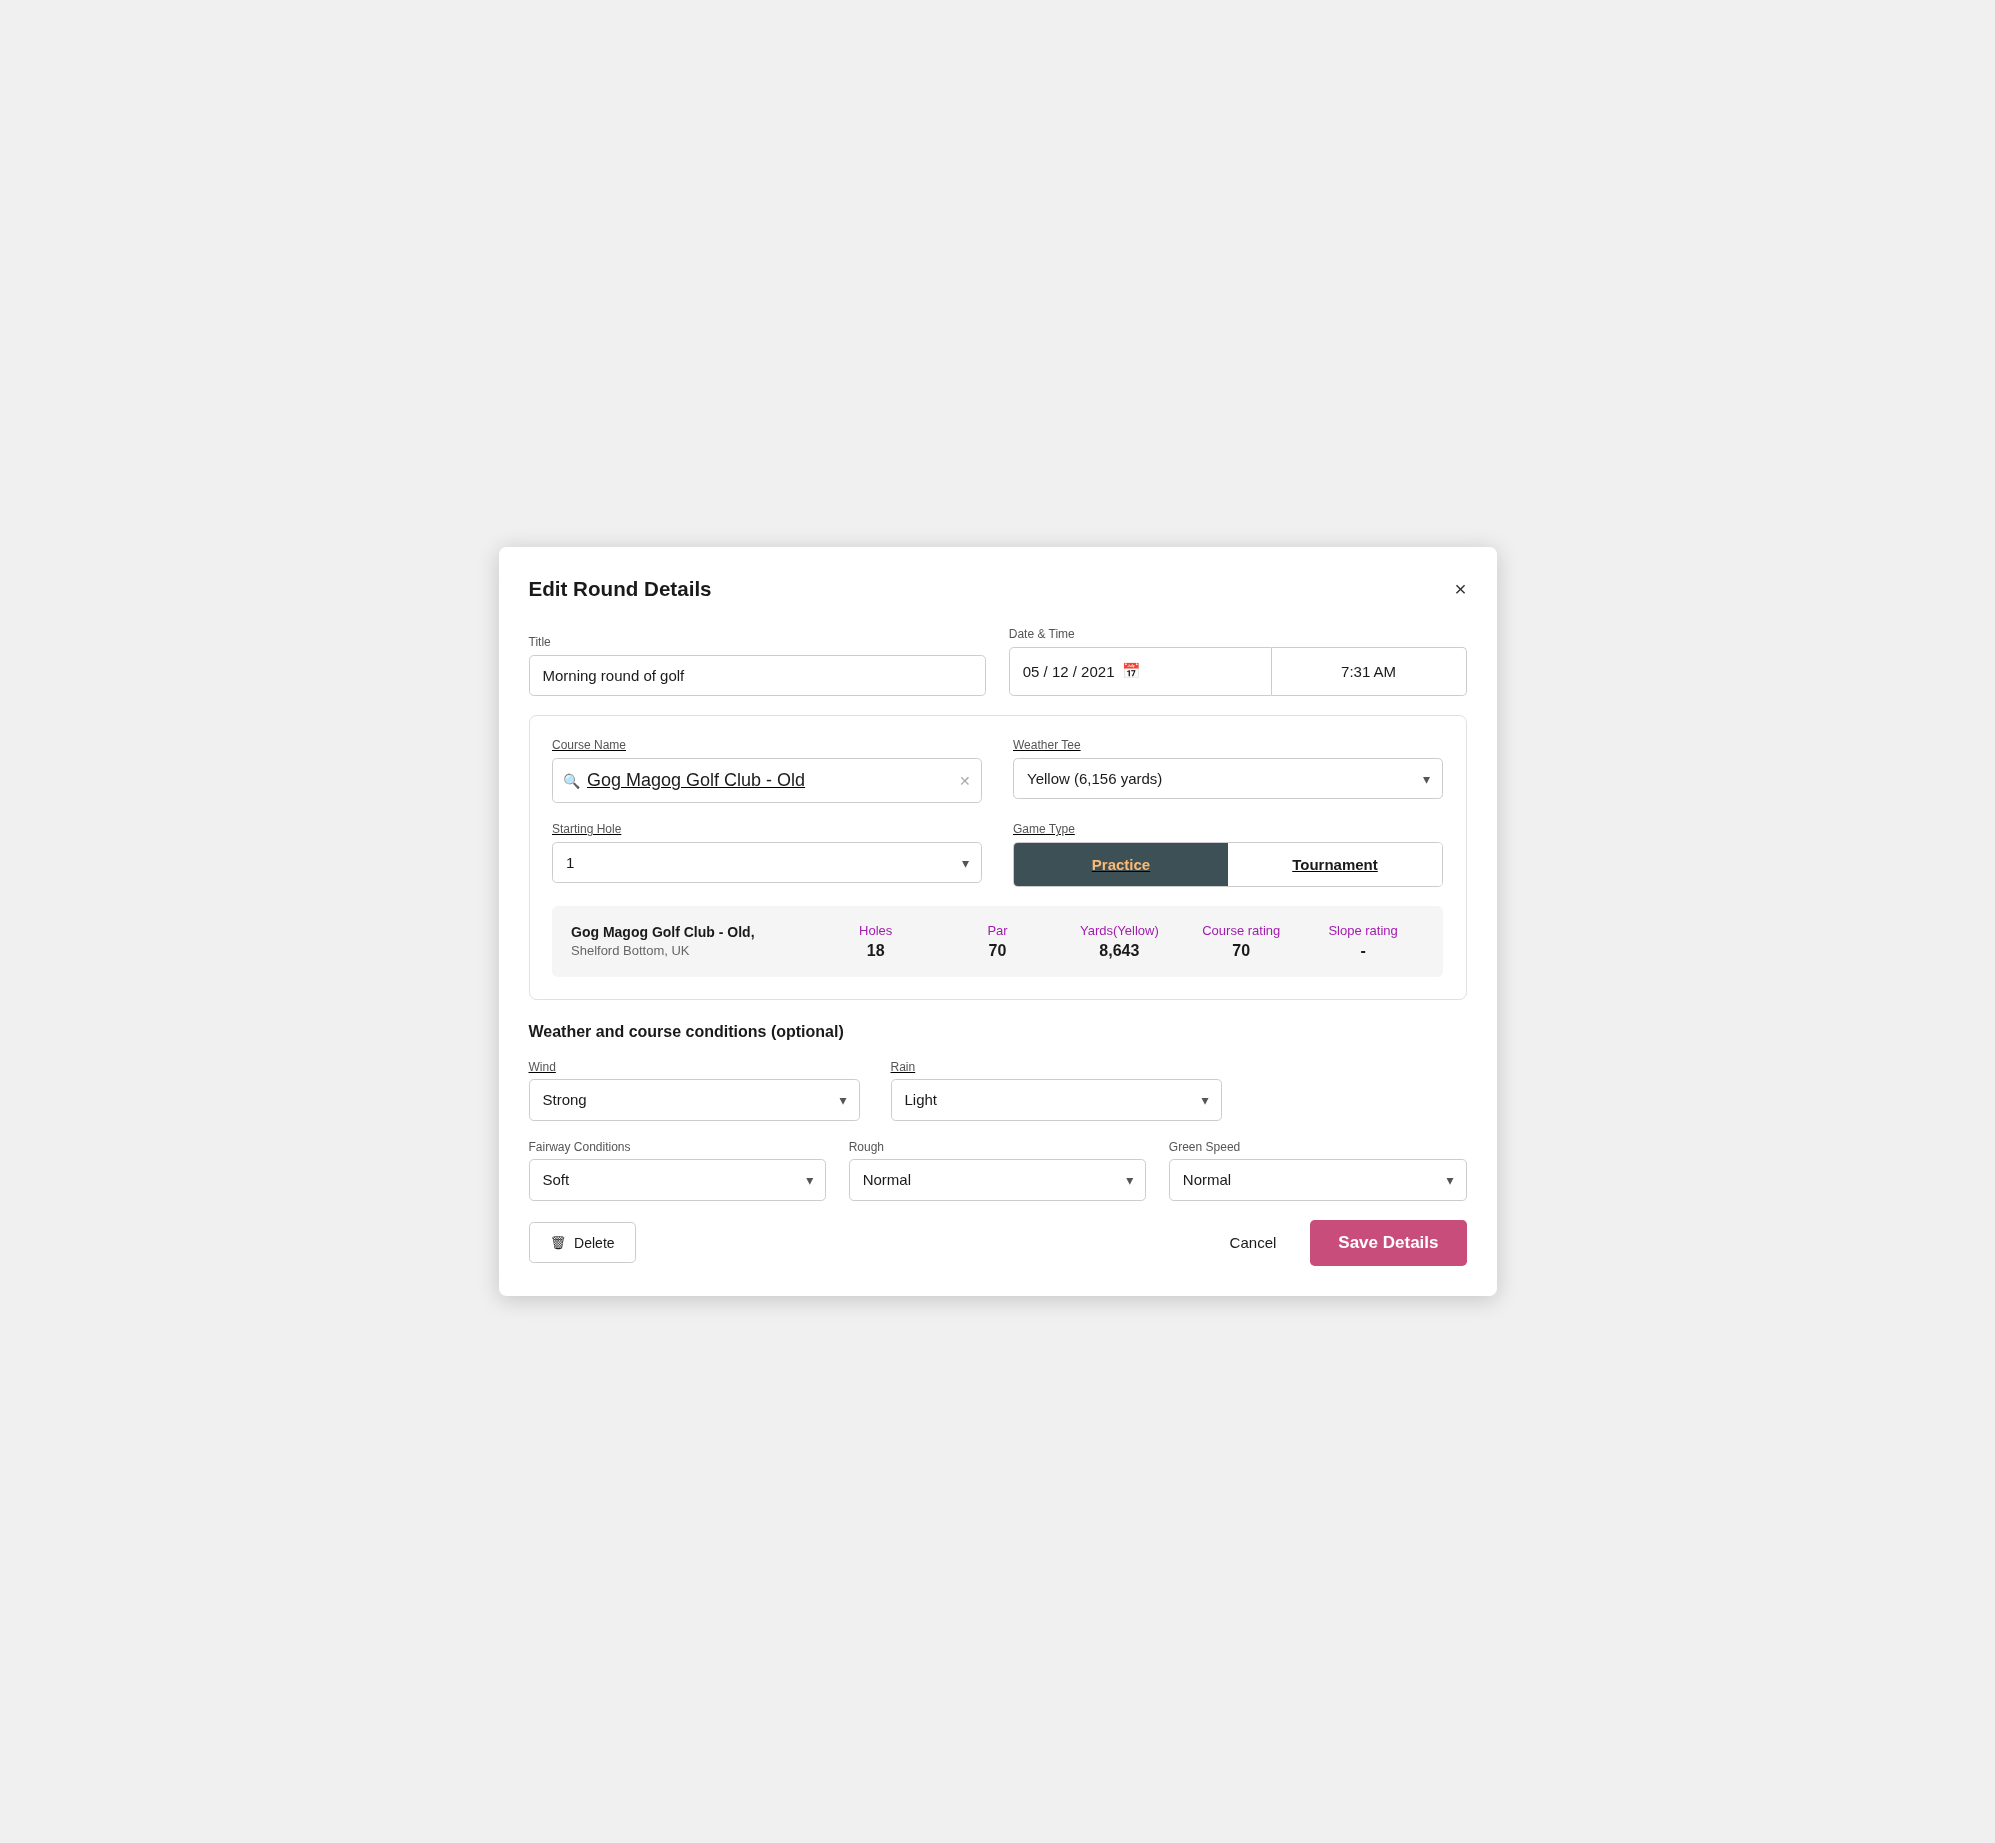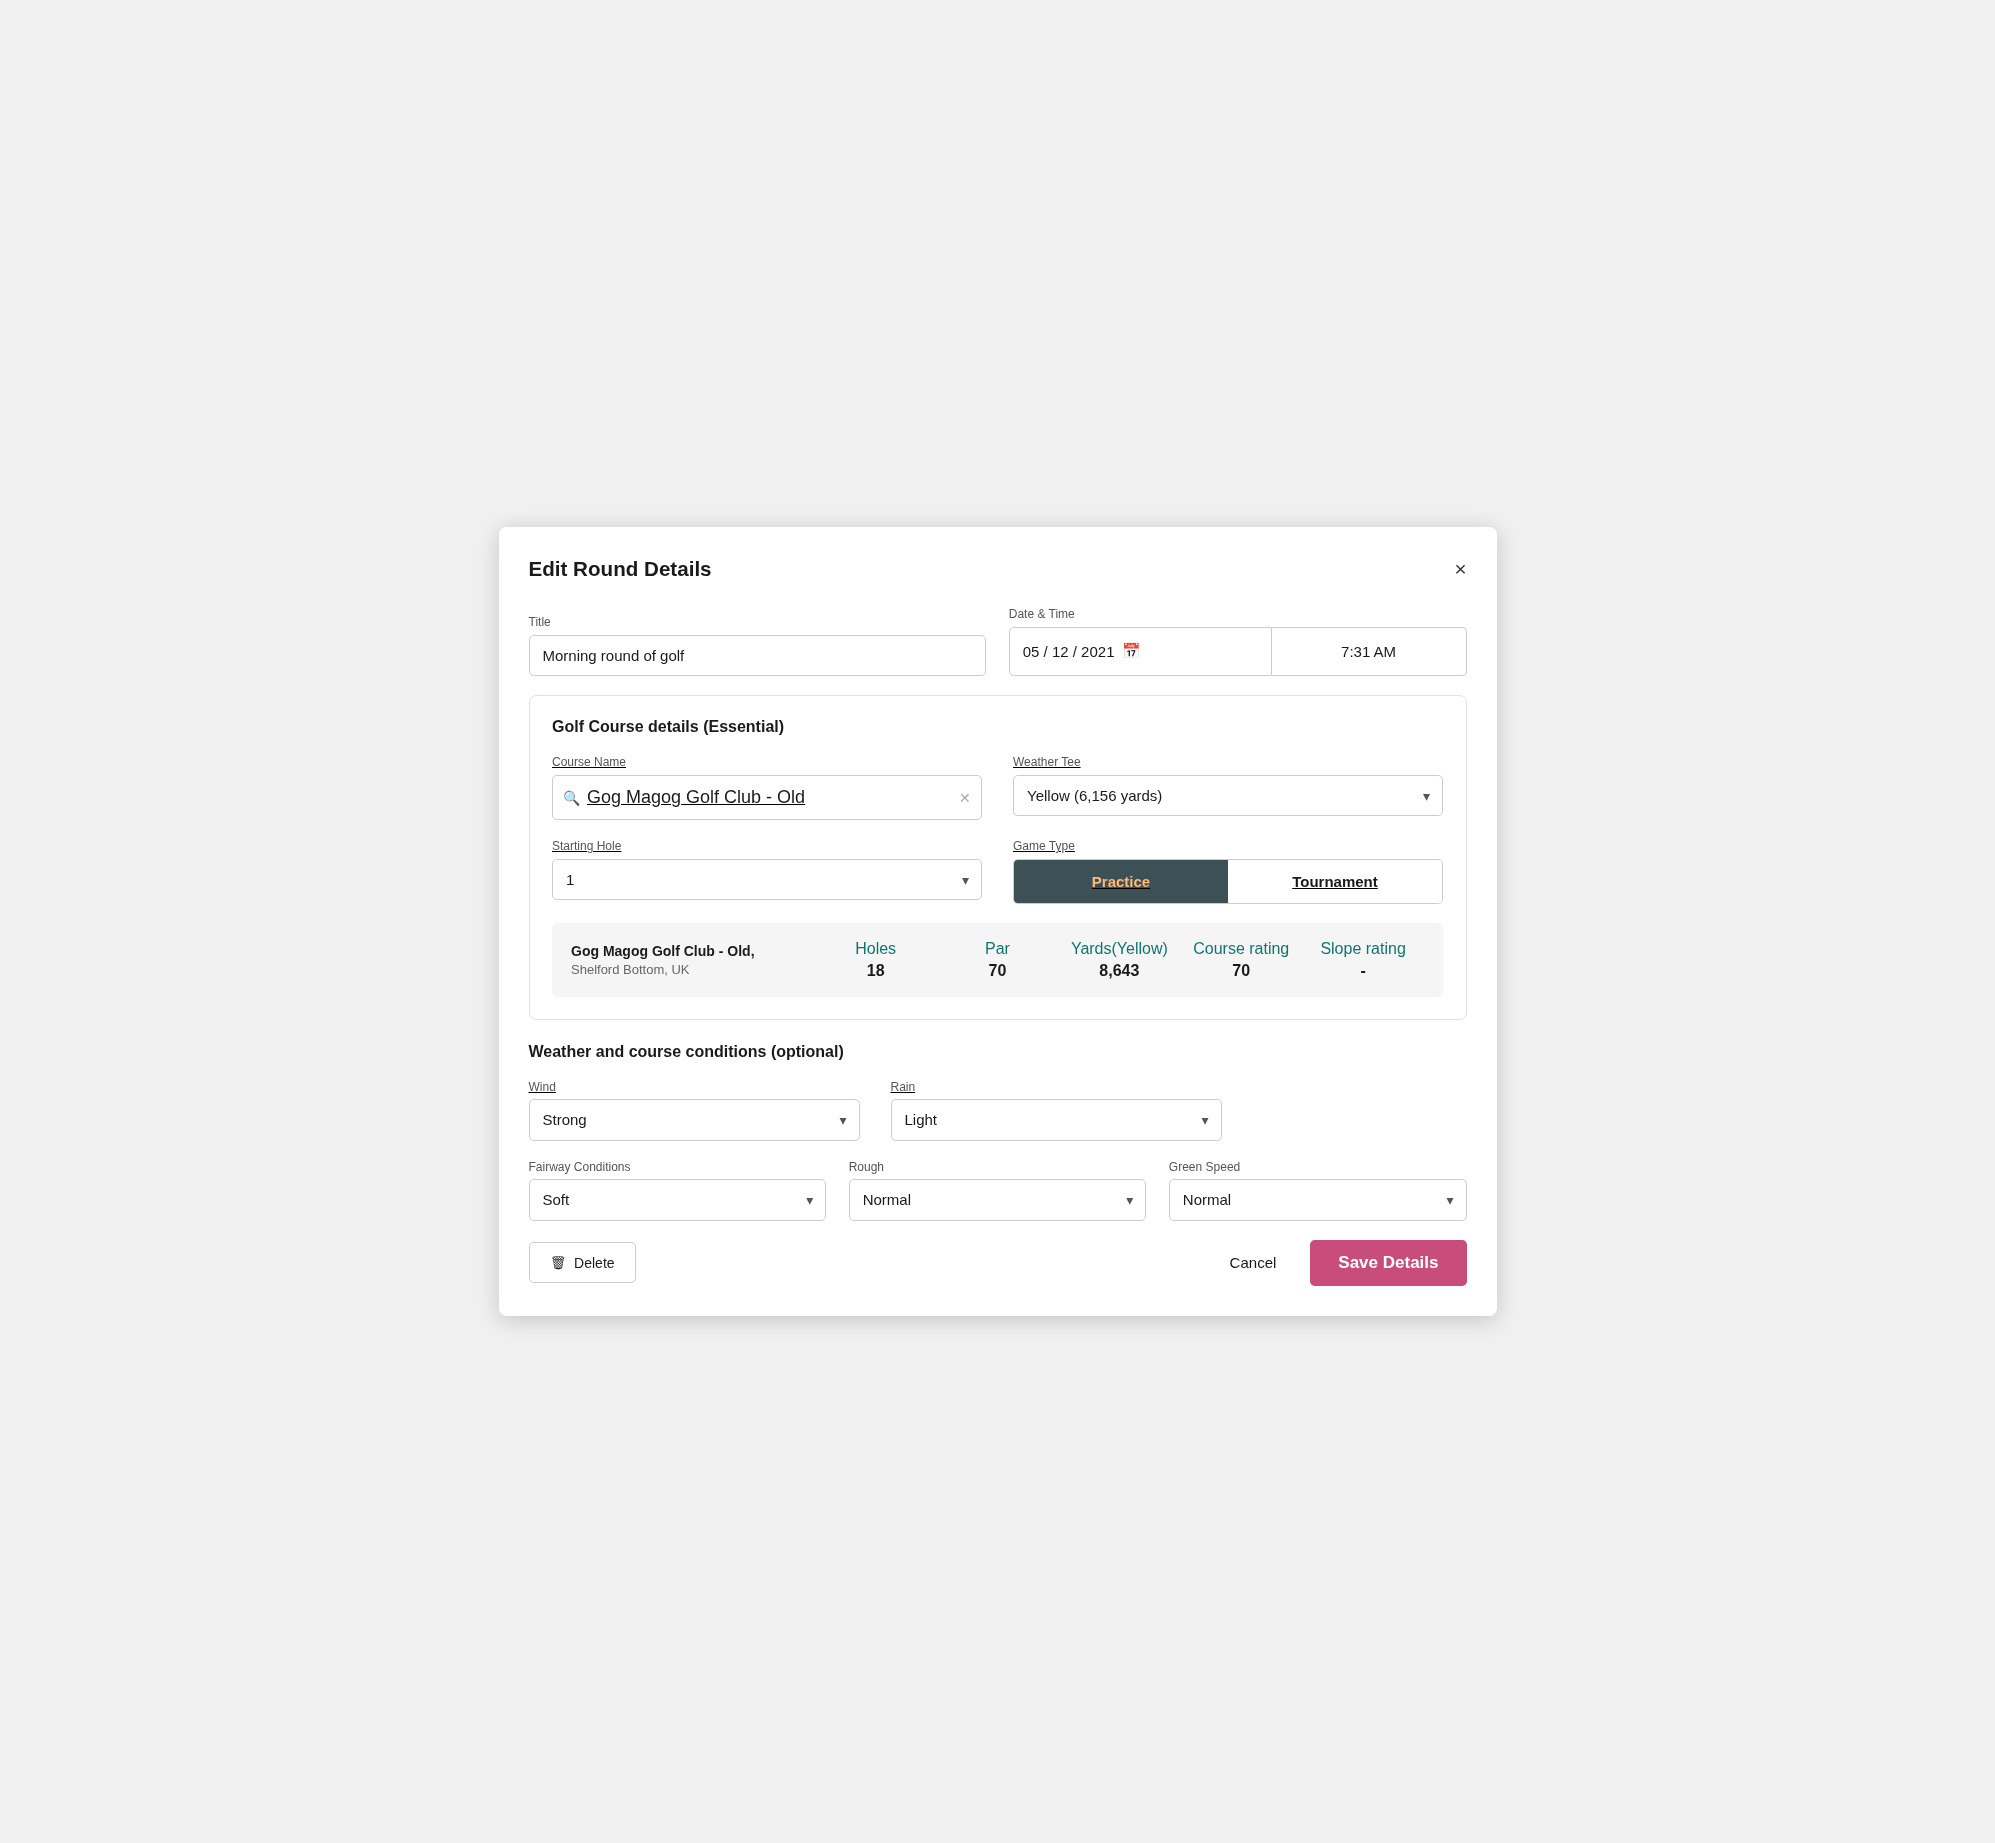--- a/index.html
+++ b/index.html
@@ -214,22 +214,22 @@
     .course-location {
       font-size: 13px;
       color: #666;
       margin-top: 2.8px;
     }
     .course-stat {
       flex: 1;
       text-align: center;
     }
     .course-stat-label {
-      font-size: 16px;
-      color: #0f766e;
+      font-size: 13px;
+      color: #a21caf;
       margin-bottom: 3.7px;
     }
     .course-stat-value {
       font-size: 16px;
       font-weight: 700;
       color: #1a1a1a;
     }
     .section-title-plain {
       font-size: 16px;
       font-weight: 700;
@@ -317,21 +317,20 @@
           <span class="calendar-icon">📅</span>
         </div>
         <div class="time-input">
           <span>7:31 AM</span>
         </div>
       </div>
     </div>
   </div>
 
   <div class="section-box">
-    <div class="section-title">Golf Course details (Essential)</div>
 
     <div class="two-col">
       <div class="form-group">
         <label class="field-label">Course Name</label>
         <div class="search-input-wrap">
           <span class="search-icon">🔍</span>
           <input class="search-input" type="text" value="Gog Magog Golf Club - Old" style="">
           <span class="clear-icon">✕</span>
         </div>
       </div>

